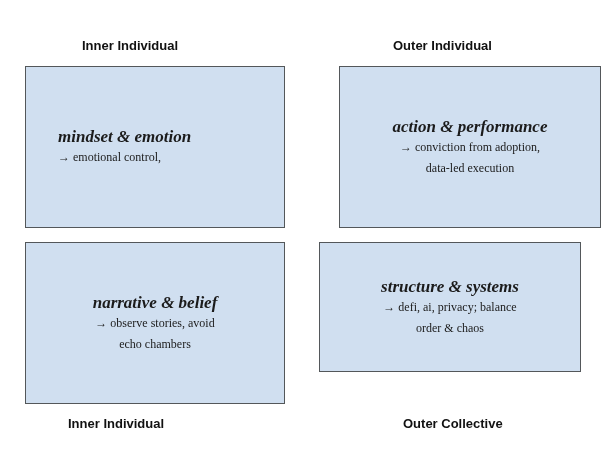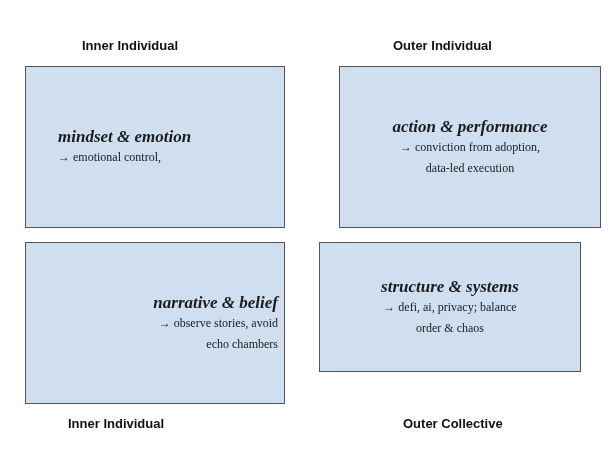--- a/index.html
+++ b/index.html
@@ -37,21 +37,21 @@
     display:flex;
     flex-direction:column;
     justify-content:center;
     color:var(--text);
     font-size:16px;
     line-height:21px;
     font-family:Liberation Serif, serif;
   }
   .box-tl{left:25px;top:66px;width:260px;height:162px;text-align:left;padding-left:32px;padding-right:10px;}
   .box-tr{left:319px;top:66px;width:262px;height:162px;text-align:center;padding:0 3px;margin-left:20px;}
-  .box-bl{left:25px;top:242px;width:260px;height:162px;text-align:center;padding:0 6px;align-items:flex-end;}
+  .box-bl{left:25px;top:242px;width:260px;height:162px;text-align:center;padding:0 6px;}
   .box-br{left:319px;top:242px;width:262px;height:130px;text-align:center;padding:0 6px;}
   .quad-heading{
     font-weight:bold;
     font-style:italic;
     font-size:17px;
     line-height:21px;
   }
   .quad-line{
     font-size:12px;
     line-height:21px;

